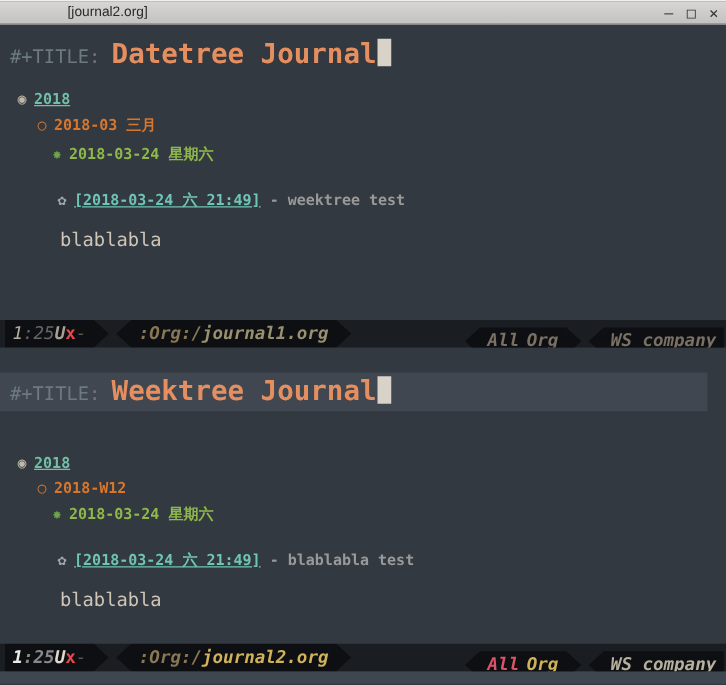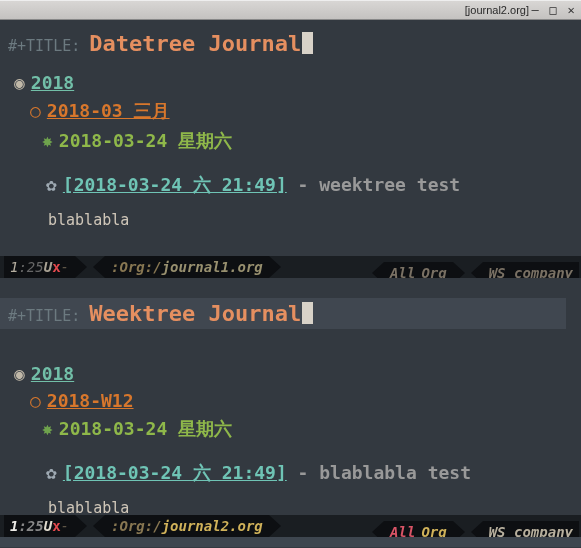--- a/index.html
+++ b/index.html
@@ -18,49 +18,49 @@
     border-top: 1px solid #eee;
     border-bottom: 1px solid #888;
     display: flex;
     align-items: center;
     justify-content: space-between;
     font-size: 11px;
     color: #2a2a2a;
     padding: 0 4px;
   }
   .titlebar-left { width: 50px; }
-  .titlebar-center { flex: 1; text-align: right; font-family: sans-serif; }
+  .titlebar-center { flex: 1; text-align: left; font-family: sans-serif; }
   .titlebar-right { display: flex; gap: 6px; align-items: center; }
   .tbtn { width: 12px; height: 12px; display: inline-block; color:#333; font-size:12px; line-height:12px; text-align:center;}
   .pane { padding: 5px 23px 6px 8px; }
   .title-line { color: #6c7a80; font-size: 15px; padding-top: 6px; }
   .title-kw { color: #6c7a80; }
   .title-text {
     color: #e58f60;
     font-size: 22px;
     font-weight: bold;
   }
   .cursor {
     display: inline-block;
     width: 11px;
     height: 22px;
     background: #d8d2c8;
     vertical-align: -3px;
     margin-left: 1px;
   }
   .tree-line {
     padding: 6px 0 0 0;
-    font-size: 18px;
+    font-size: 12px;
   }
   .b-ring { color: #c0b8a8; margin-right: 6px; }
   .b-open { color: #d8772c; margin-right: 6px; }
   .b-star { color: #6fa34d; margin-right: 6px; }
   .b-diamond { color: #9ea9b2; margin-right: 6px; }
   .year { color: #72bfa8; font-weight: bold; text-decoration: underline; }
-  .month { color: #d8772c; font-weight: bold; text-decoration: underline; }
+  .month { color: #d8772c; font-weight: bold; }
   .day { color: #8fb84a; font-weight: bold; }
   .sched-link { color: #6fc4b5; text-decoration: underline; font-weight: bold; }
   .dash-text { color: #999; font-weight: bold;}
   .body-text { color: #cfc6b8; padding-left: 40px; padding-top: 14px; font-size: 15px; }
   .modeline {
     height: 22px;
     display: flex;
     align-items: center;
     font-size: 14px;
     font-style: italic;

